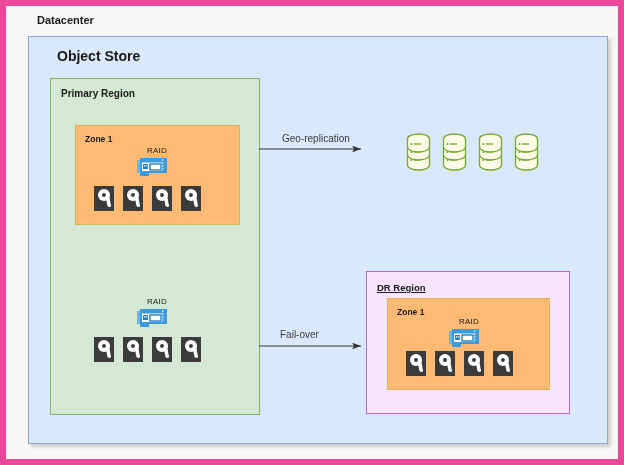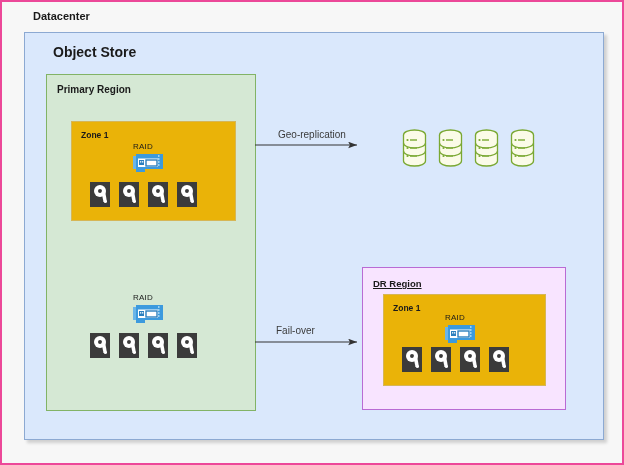--- a/index.html
+++ b/index.html
@@ -11,21 +11,21 @@
     height: 465px;
     background: #f7f7f7;
     font-family: "Liberation Sans", sans-serif;
     overflow: hidden;
   }
   #canvas {
     position: relative;
     width: 624px;
     height: 465px;
     background: #f7f7f7;
-    border: 2px solid #ec4899;
+    border: 6px solid #ec4899;
     box-sizing: border-box;
   }
 
   
   .box {
     position: absolute;
     box-sizing: border-box;
     border-width: 1px;
     border-style: solid;
   }
@@ -99,39 +99,39 @@
   }
   #dr-region > .box-title {
     left: 10px;
     top: 10px;
     font-size: 9.5px;
     text-decoration: underline;
   }
 
   
   .zone {
-    background: #eab308;
+    background: #fdba74;
     border-color: #d6b656;
     padding-left: 24px;
   }
   .zone > .box-title {
     left: 9px;
     top: 8px;
     font-size: 8.5px;
   }
   #zone-1-primary { left: 69px;  top: 119px; width: 165px; height: 100px; }
   #zone-2-primary { left: 69px;  top: 272px; width: 165px; height: 94px;  }
   #zone-1-dr      { left: 381px; top: 292px; width: 163px; height: 92px;  }
 
   
   .raid-group {
     position: absolute;
     display: flex;
     flex-direction: column;
-    align-items: flex-start;
+    align-items: flex-end;
   }
   .raid-label {
     font-size: 8px;
     color: #1a1a1a;
     letter-spacing: 0.2px;
     margin-bottom: 3px;
   }
   .raid-card { display: block; }
 
   

